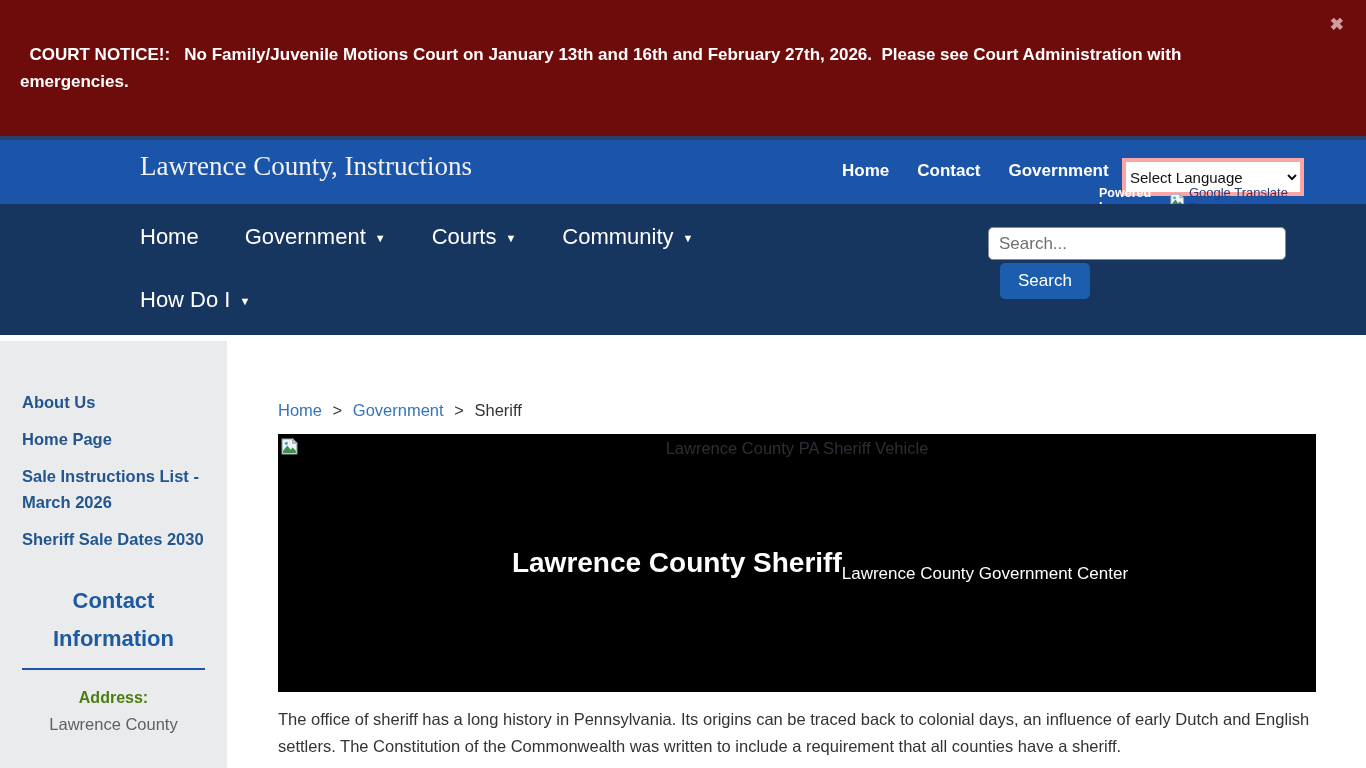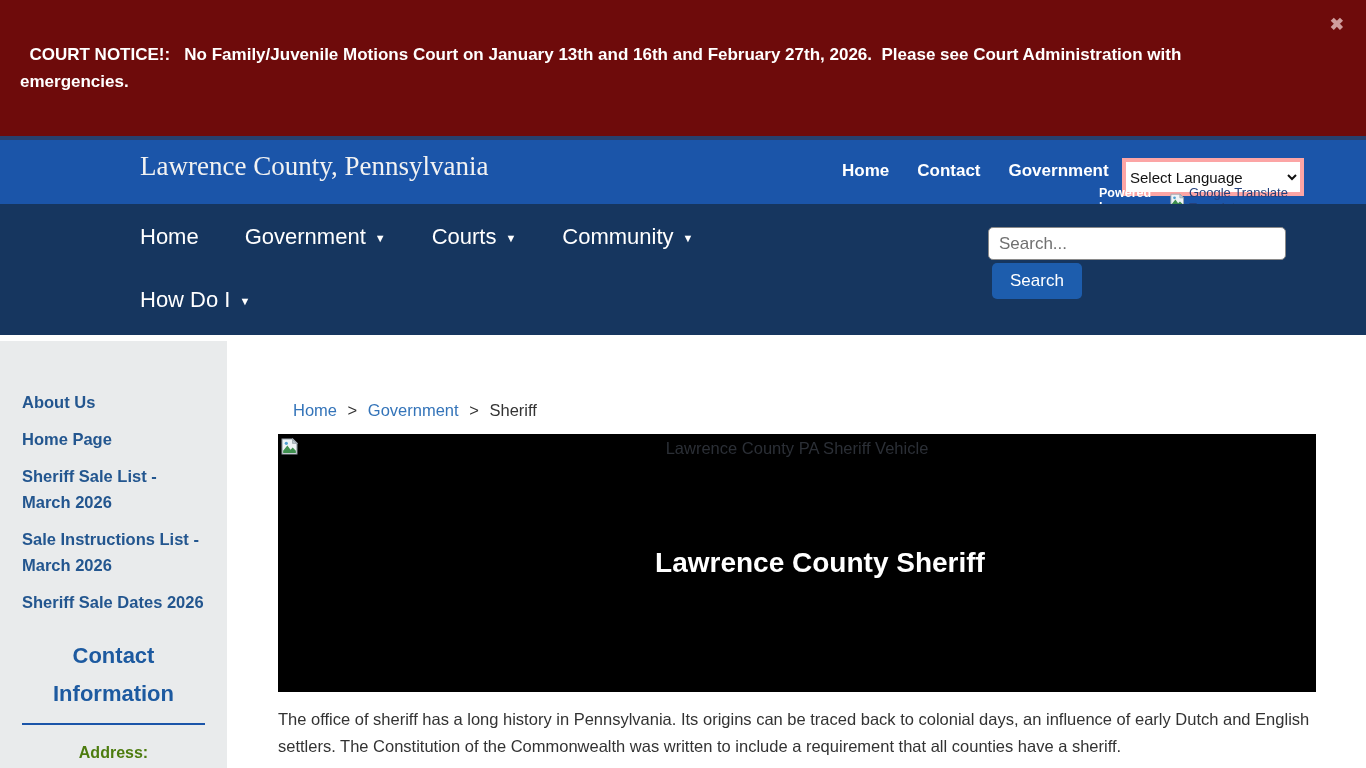--- a/index.html
+++ b/index.html
@@ -32,41 +32,41 @@
   .main-nav { position: relative; width: 1366px; height: 131px; background: #16365f; }
   .nav-list { position: absolute; left: 140px; top: 0; width: 840px; display: flex;
     flex-wrap: wrap; column-gap: 46px; }
   .nav-item { display: flex; align-items: center; height: 60px; margin-top: 3px;
     color: #fff; font-size: 22px; cursor: pointer; gap: 9px; }
   .nav-caret { font-size: 11px; position: relative; top: 1px; }
   .nav-search { position: absolute; left: 988px; top: 23px; width: 298px; }
   .search-input { width: 298px; height: 33px; border: 1px solid #8a8a8a; border-radius: 5px;
     font-size: 17px; padding: 0 10px; font-family: "Liberation Sans", sans-serif; color: #222; }
   .search-input::placeholder { color: #707070; }
-  .search-button { margin: 3px 0 0 4px; background: #1d5dad; color: #fff; border: none;
+  .search-button { margin: 3px 0 0 12px; background: #1d5dad; color: #fff; border: none;
     border-radius: 5px; font-size: 17px; padding: 8px 18px; cursor: pointer;
     font-family: "Liberation Sans", sans-serif; }
 
   
   .page-body { display: flex; width: 1366px; height: 487px; }
   .sidebar { width: 227px; min-width: 227px; height: 487px; background: #e9ebec;
     margin-top: 6px; padding: 48px 22px 0 22px; }
   .sidebar a.side-link { display: block; color: #23568f; font-size: 16.5px; font-weight: bold;
     line-height: 26px; text-decoration: none; margin-bottom: 11px; cursor: pointer; }
-  .contact-heading { margin-top: 22px; color: #1d5aa0; font-size: 22px; font-weight: bold;
+  .contact-heading { margin-top: 30px; color: #1d5aa0; font-size: 22px; font-weight: bold;
     text-align: center; line-height: 38px; padding-bottom: 10px; border-bottom: 2px solid #1b55a9; }
   .address-label { margin-top: 14px; text-align: center; color: #4d7c0f; font-size: 16px;
     font-weight: bold; line-height: 27px; }
   .address-line { text-align: center; color: #5a6268; font-size: 16.5px; line-height: 27px; }
 
   
   .main-content { flex: 1; padding: 26px 0 0 38px; }
   .page-title { color: #1558a8; font-size: 24px; font-weight: bold; }
   .content-inner { margin-left: 13px; width: 1038px; }
-  .breadcrumb { margin-top: 40px; font-size: 16.5px; color: #333; margin-left: 15px; }
+  .breadcrumb { margin-top: 40px; font-size: 16.5px; color: #333; }
   .breadcrumb a { color: #3474b9; text-decoration: none; cursor: pointer; }
   .breadcrumb .sep { margin: 0 6px; color: #333; }
 
   .hero { position: relative; margin-top: 14px; width: 1038px; height: 258px; background: #000; }
   .hero-alt { position: absolute; top: 5px; left: 0; width: 100%; text-align: center;
     color: #2b2f36; font-size: 16.5px; }
   .broken-img-icon { position: absolute; top: 4px; left: 3px; width: 17px; height: 17px; }
   .hero-overlay { position: absolute; inset: 0; display: flex; flex-direction: row;
     align-items: center; justify-content: center; margin-left: 46px; }
   .hero-title { color: #fff; font-size: 28px; font-weight: bold; }
@@ -76,21 +76,21 @@
 </style>
 </head>
 <body>
 
 <div class="alert-banner">
   <span>COURT NOTICE!:   No Family/Juvenile Motions Court on January 13th and 16th and February 27th, 2026.  Please see Court Administration with emergencies.</span>
   <span class="alert-close">✖</span>
 </div>
 
 <div class="site-header">
-  <div class="site-title">Lawrence County, Pennsylvania</div>
+  <div class="site-title">Lawrence County, Instructions</div>
   <div class="header-links">
     <a>Home</a>
     <a>Contact</a>
     <a>Government</a>
   </div>
   <div class="lang-box">
     <select class="lang-select">
       <option>Select Language</option>
     </select>
   </div>
@@ -133,23 +133,22 @@
     <input class="search-input" type="text" placeholder="Search..." style="">
     <button class="search-button">Search</button>
   </div>
 </div>
 
 <div class="page-body">
 
   <div class="sidebar">
     <a class="side-link">About Us</a>
     <a class="side-link">Home Page</a>
-    <a class="side-link">Sheriff Sale List - March 2026</a>
     <a class="side-link">Sale Instructions List - March 2026</a>
-    <a class="side-link">Sheriff Sale Dates 2026</a>
+    <a class="side-link">Sheriff Sale Dates 2030</a>
     <div class="contact-heading">Contact Information</div>
     <div class="address-label">Address:</div>
     <div class="address-line">Lawrence County</div>
 
   </div>
 
   <div class="main-content">
 
     <div class="content-inner">
       <div class="breadcrumb">
@@ -163,20 +162,21 @@
       <div class="hero">
         <svg class="broken-img-icon" viewBox="0 0 16 16">
           <path d="M1 1 h10 l4 4 v10 h-14 z" fill="#eef3f6" stroke="#9aa4ab" stroke-width="1"></path>
           <path d="M11 1 l4 4 h-4 z" fill="#c7d3da" stroke="#9aa4ab" stroke-width="1"></path>
           <path d="M2 12 l4-5 3 4 2-2 3 3 v2 h-12 z" fill="#3f8f4f"></path>
           <circle cx="5" cy="5" r="1.5" fill="#4f9fd1"></circle>
         </svg>
         <div class="hero-alt">Lawrence County PA Sheriff Vehicle</div>
         <div class="hero-overlay">
           <div class="hero-title">Lawrence County Sheriff</div>
+          <div class="hero-subtitle">Lawrence County Government Center</div>
         </div>
       </div>
 
       <p class="body-paragraph">The office of sheriff has a long history in Pennsylvania. Its origins can be traced back to colonial days, an influence of early Dutch and English settlers. The Constitution of the Commonwealth was written to include a requirement that all counties have a sheriff.</p>
 
     </div>
   </div>
 </div>
 
 </body></html>

